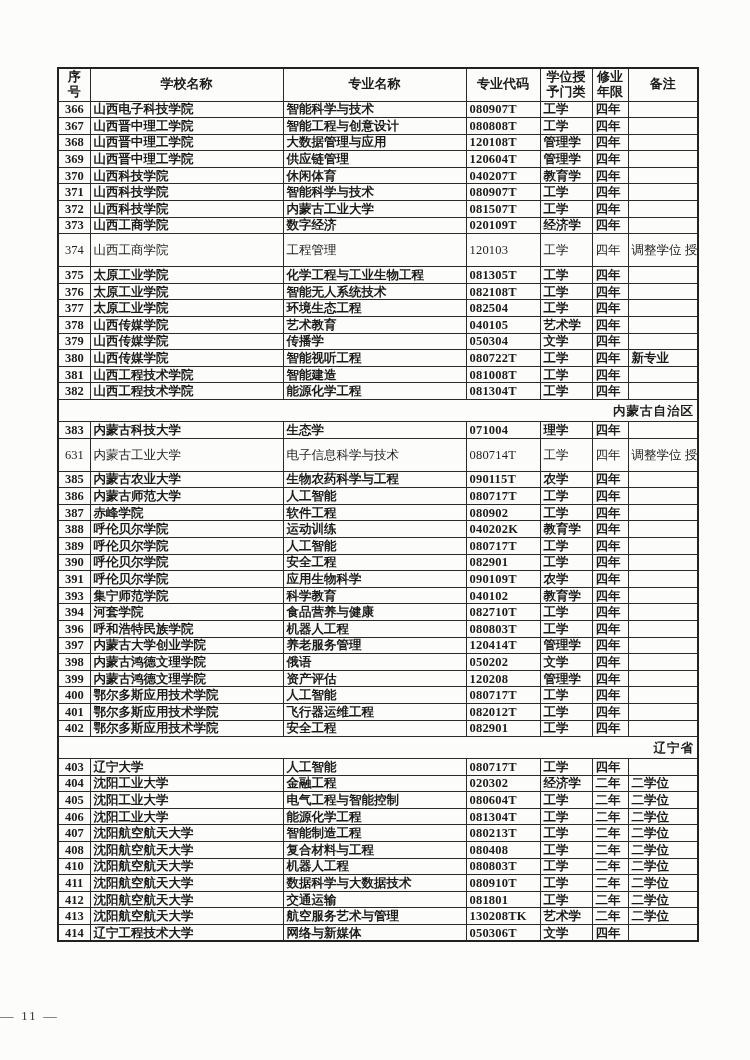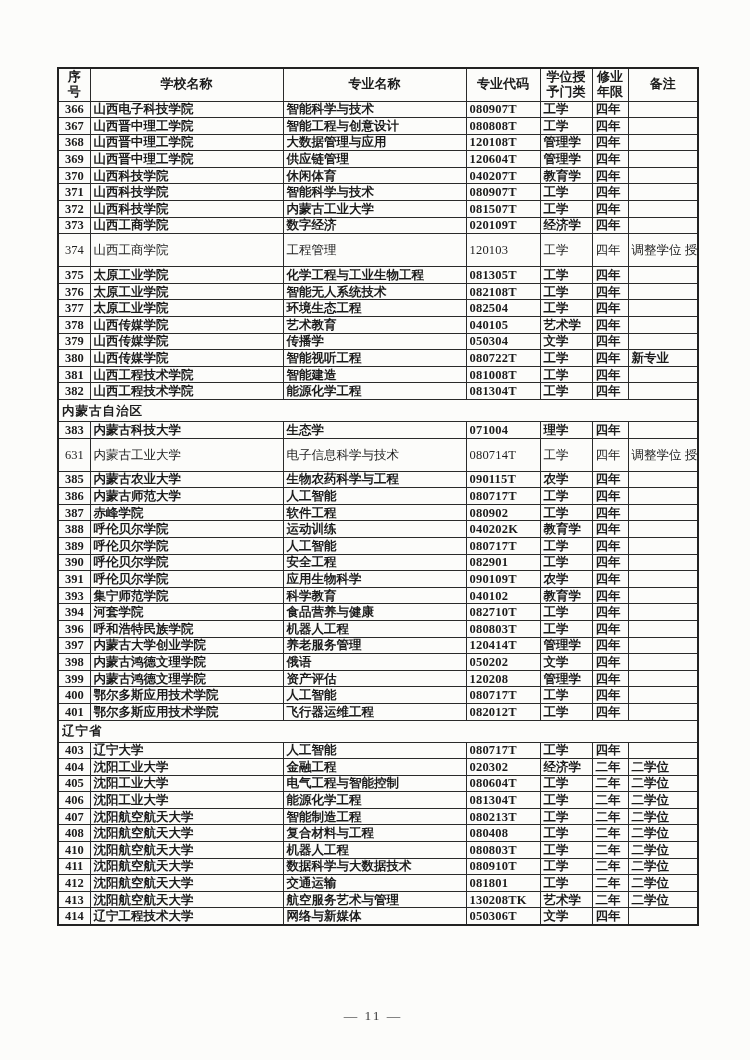--- a/index.html
+++ b/index.html
@@ -35,39 +35,38 @@
     text-align: center;
     font-size: 13px;
     white-space: pre-line;
     line-height: 1.15;
   }
   tr.head { height: 33px; }
   tr.r    { height: 16.6px; font-weight: bold; }
   tr.tall { height: 33px; }
   tr.sec  { height: 22px; }
   tr.sec td {
-    text-align: left;
+    text-align: right;
     font-weight: bold;
     font-size: 13.5px;
     letter-spacing: 1px;
   }
   td.c-no { text-align: center; padding: 0 1px; }
   td.c-remark { white-space: pre-line; line-height: 1.2; }
   td.c-code { letter-spacing: 0.2px; margin-left: 36px; }
 
   .page-number {
     position: absolute;
     top: 1008px;
     left: 0;
     width: 722px;
-    text-align: center;
+    text-align: left;
     font-size: 13.5px;
     color: #3d3d3d;
     letter-spacing: 2px;
-    margin-left: 12px;
   }
 </style>
 </head>
 <body>
 
 <div class="sheet">
   <table id="doc-table">
     <colgroup>
       <col style="width:32px">
       <col style="width:193px">
@@ -393,20 +392,29 @@
         </tr>
         <tr class="r">
           <td class="c-no">401</td>
           <td class="c-school">鄂尔多斯应用技术学院</td>
           <td class="c-major">飞行器运维工程</td>
           <td class="c-code">082012T</td>
           <td class="c-degree">工学</td>
           <td class="c-years">四年</td>
           <td class="c-remark"></td>
         </tr>
+        <tr class="r">
+          <td class="c-no">402</td>
+          <td class="c-school">鄂尔多斯应用技术学院</td>
+          <td class="c-major">安全工程</td>
+          <td class="c-code">082901</td>
+          <td class="c-degree">工学</td>
+          <td class="c-years">四年</td>
+          <td class="c-remark"></td>
+        </tr>
         <tr class="sec">
           <td colspan="7">辽宁省</td>
         </tr>
         <tr class="r">
           <td class="c-no">403</td>
           <td class="c-school">辽宁大学</td>
           <td class="c-major">人工智能</td>
           <td class="c-code">080717T</td>
           <td class="c-degree">工学</td>
           <td class="c-years">四年</td>

